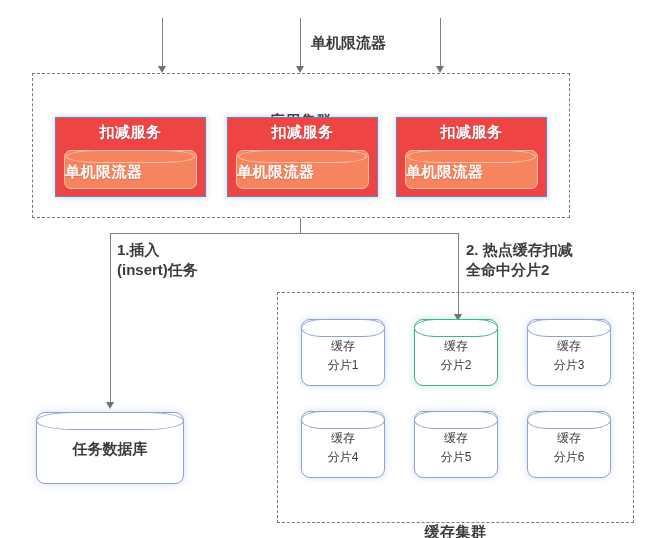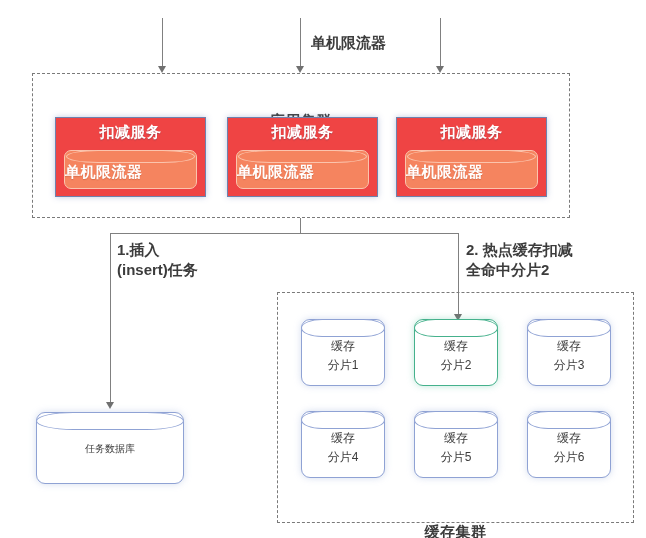--- a/index.html
+++ b/index.html
@@ -123,21 +123,21 @@
     top: 50%;
     transform: translateY(-42%);
     text-align: center;
     color: #3c3c3c;
     font-size: 12px;
     line-height: 19px;
     white-space: pre-line;
     z-index: 2;
     pointer-events: none;
   }
-  .cyl-label.single { font-size: 10px; font-weight: normal; transform: translateY(-50%); }
+  .cyl-label.single { font-size: 15px; font-weight: bold; transform: translateY(-50%); }
 
   
   .line-v {
     position: absolute;
     width: 0;
     border-left: 1.3px solid #808080;
   }
   .line-h {
     position: absolute;
     height: 0;

